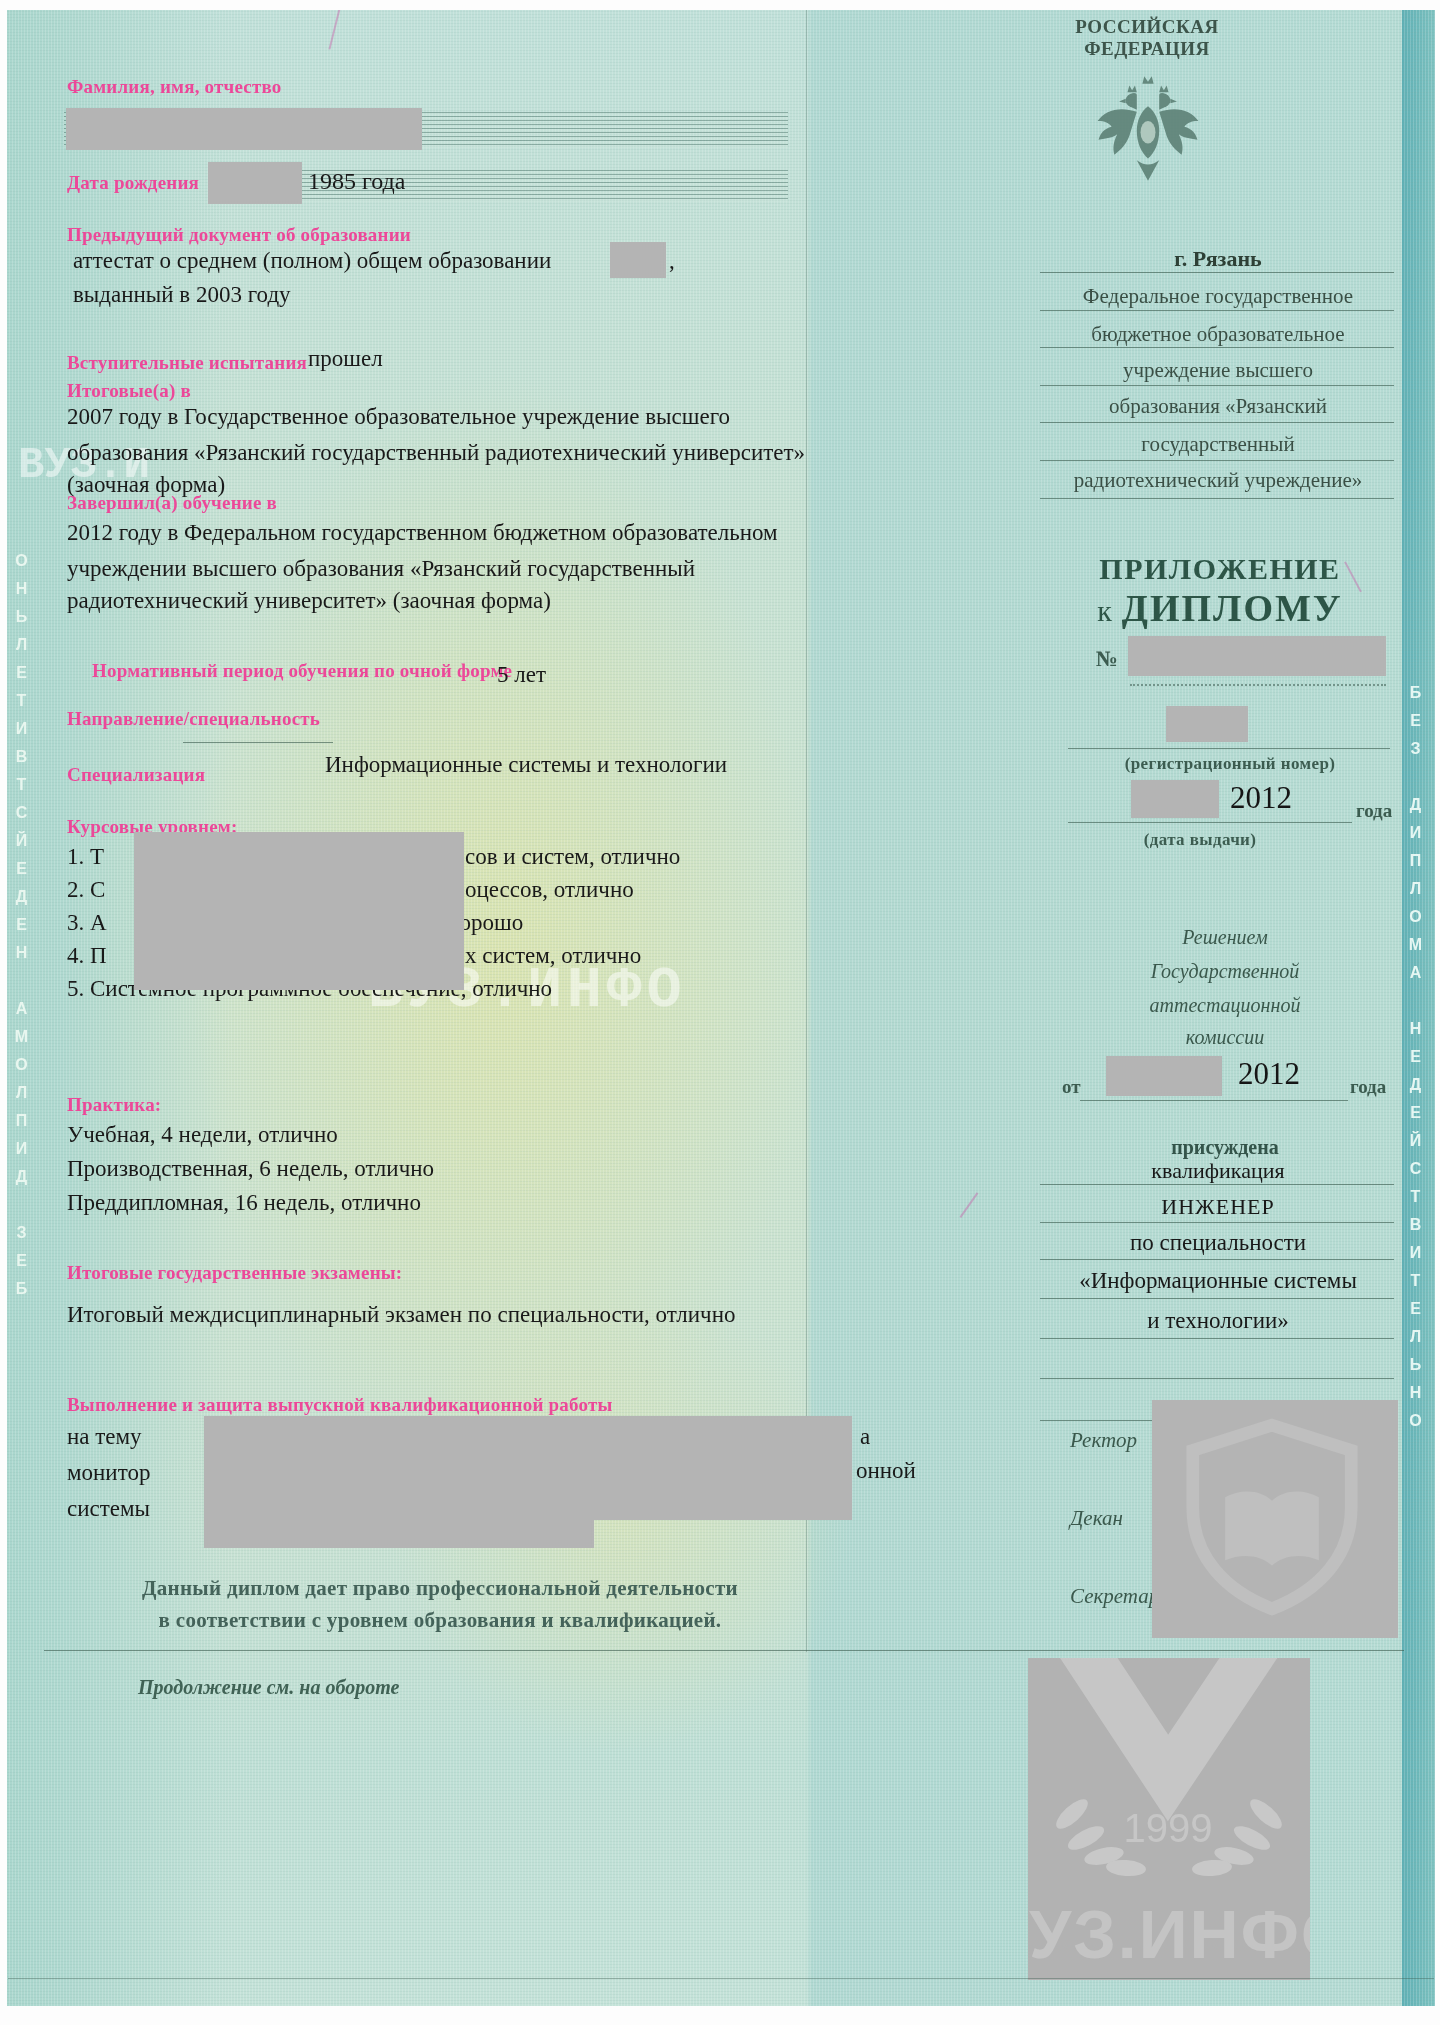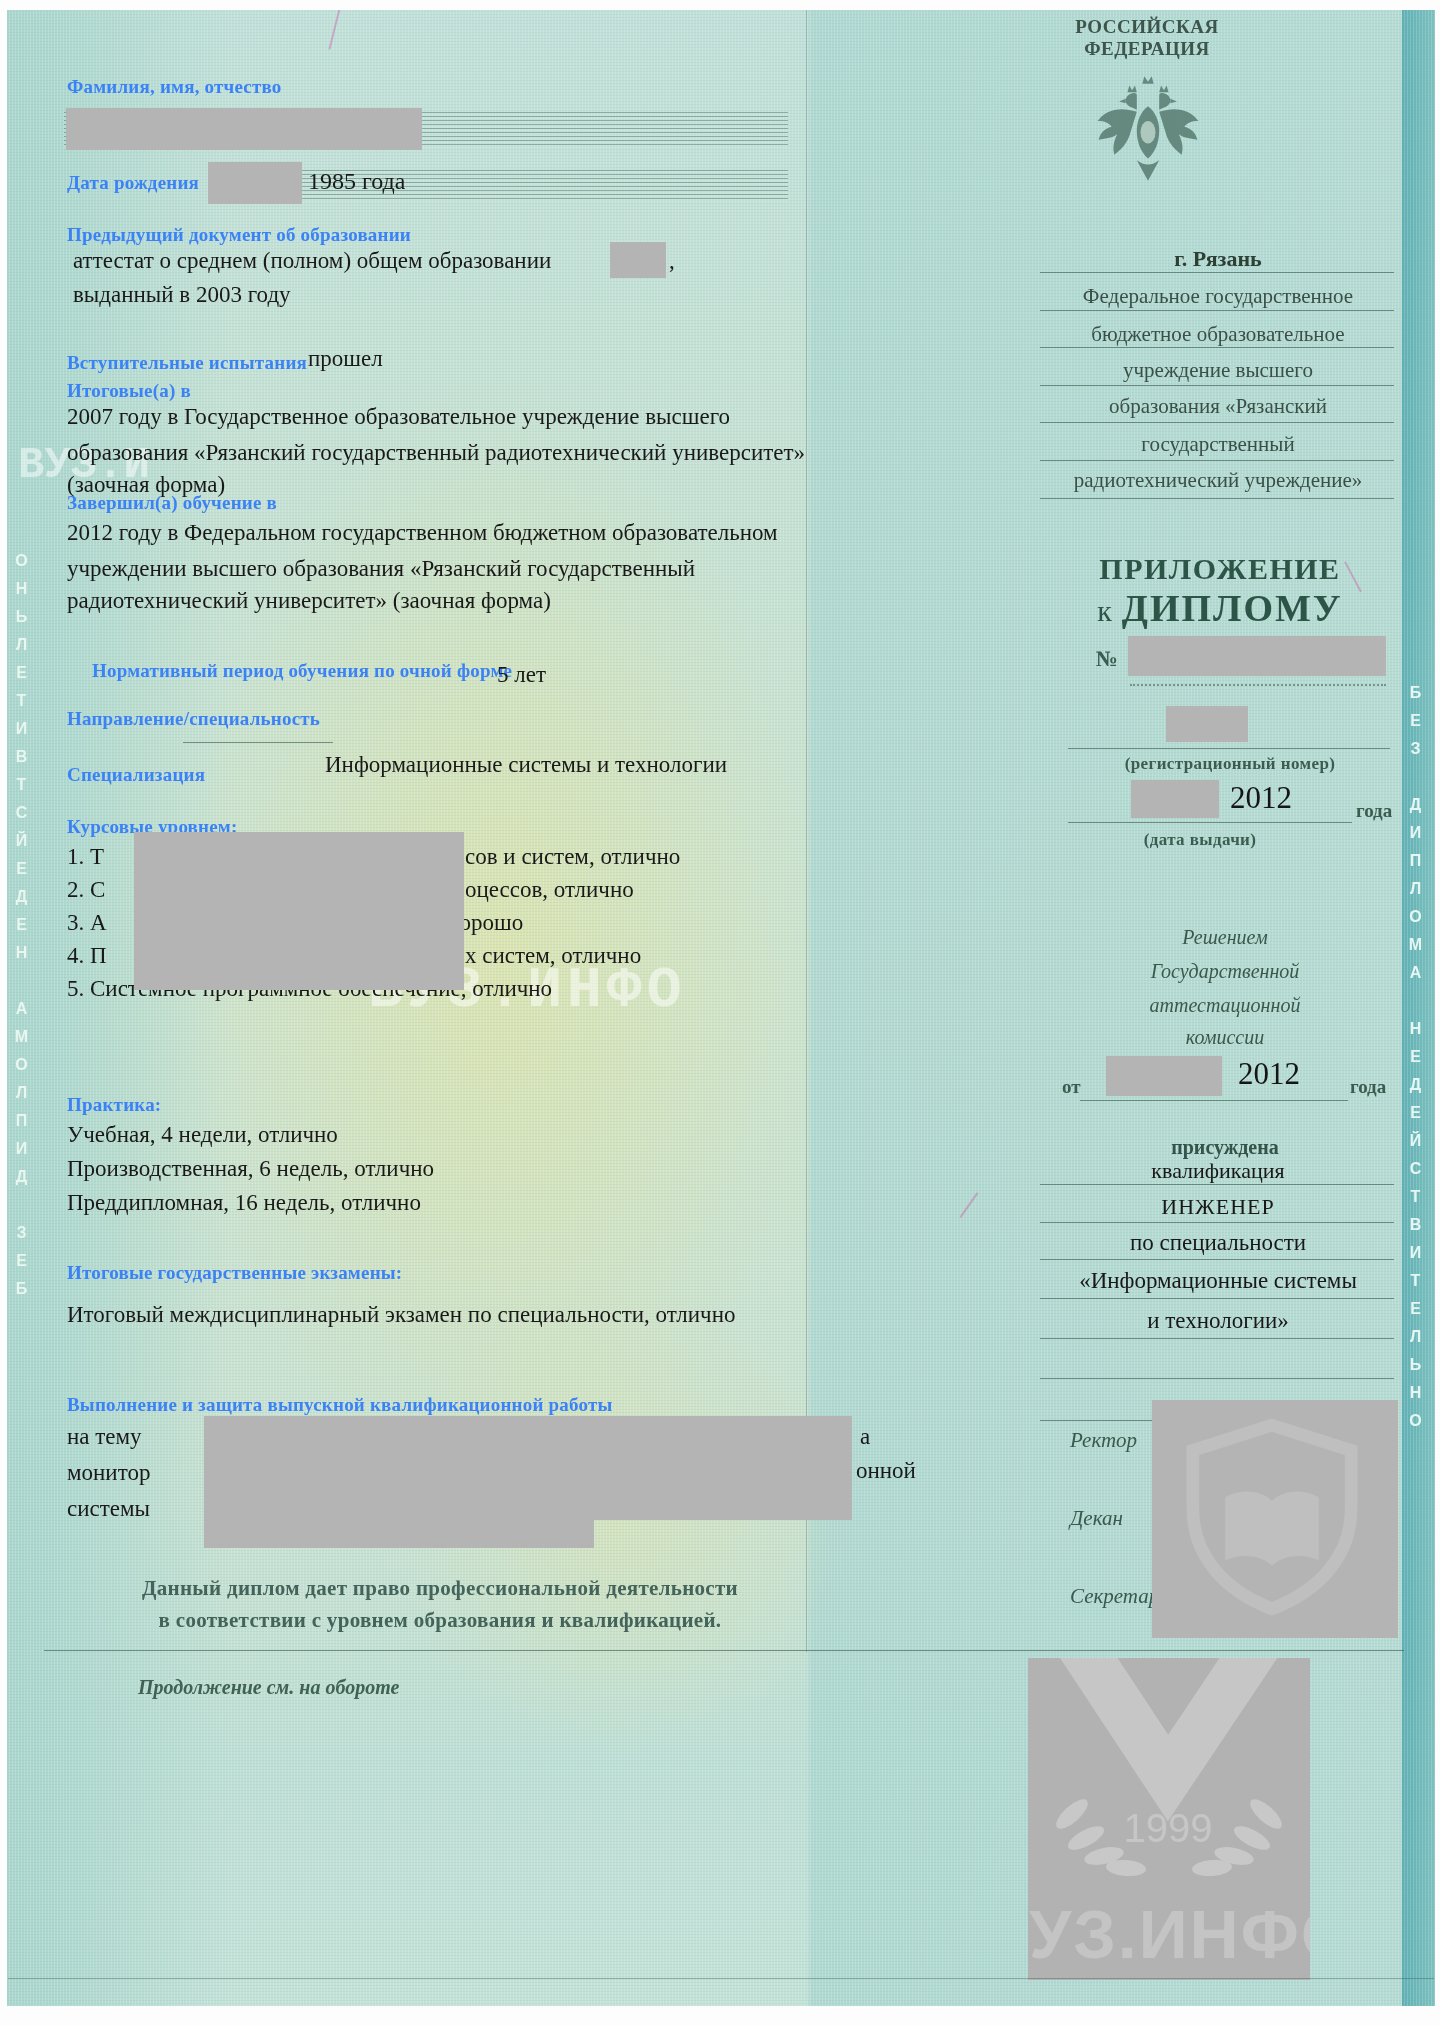--- a/index.html
+++ b/index.html
@@ -12,21 +12,21 @@
         radial-gradient(ellipse 430px 800px at 500px 950px, rgba(227,228,158,.62), rgba(227,228,158,0) 72%),
         radial-gradient(ellipse 330px 330px at 620px 1520px, rgba(224,228,170,.5), rgba(224,228,170,0) 70%),
         linear-gradient(90deg, #a9d6cd 0px, #aed8cf 60px, rgba(169,214,205,0) 230px),
         linear-gradient(90deg, rgba(175,216,210,0) 806px, rgba(173,215,209,.85) 812px, rgba(178,218,211,.85) 1402px),
         linear-gradient(180deg, #c0e0d9 0px, #c6e1d3 520px, #cde3cd 1000px, #c8e1d2 1520px, #bedfd5 1760px, #c4e2d8 2025px);}
   .tex{position:absolute;inset:0;
       background-image:
         repeating-linear-gradient(90deg, rgba(255,255,255,.17) 0 1px, rgba(0,0,0,0) 1px 3px),
         repeating-linear-gradient(0deg, rgba(108,158,148,.10) 0 1px, rgba(0,0,0,0) 1px 3px);}
   .abs{position:absolute;}
-  .lbl{font-weight:700;font-size:19px;color:#3b82f6;letter-spacing:.2px;white-space:nowrap;}
+  .lbl{font-weight:700;font-size:19px;color:#ec4899;letter-spacing:.2px;white-space:nowrap;}
   .typed{font-size:23px;color:#191919;white-space:nowrap;}
   .t24{font-size:24px;}
   .red{background:#b4b4b4;}
   .hband{background:repeating-linear-gradient(180deg, rgba(66,106,96,.45) 0 1.5px, rgba(210,232,222,.25) 1.5px 4px);}
   .rul{height:0;border-top:1.4px solid rgba(58,90,78,.62);}
   .dot{height:0;border-top:2px dotted rgba(58,90,78,.55);}
   .ctr{text-align:center;}
   .it{font-style:italic;}
   .rtx{font-size:21px;color:#3a4f45;white-space:nowrap;}
   .city{font-weight:700;font-size:22px;color:#2e4036;}

